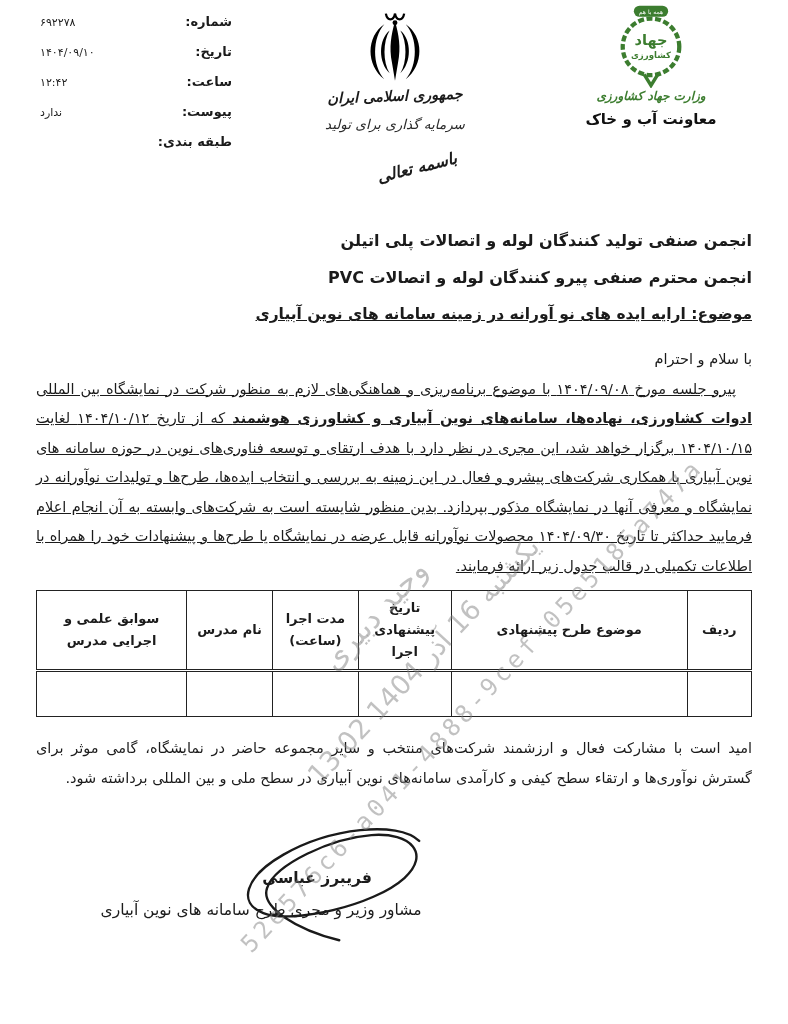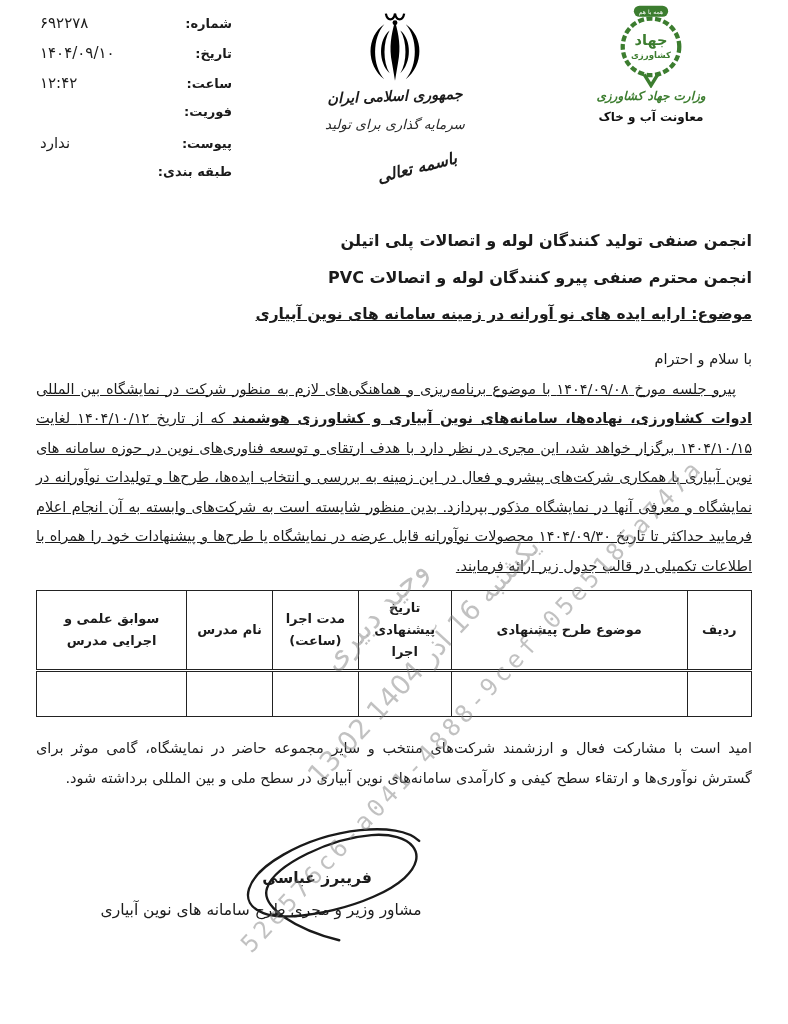--- a/index.html
+++ b/index.html
@@ -12,35 +12,35 @@
     direction: rtl;
   }
   .page { position: relative; width: 788px; height: 1024px; background: #fff; }
 
   
   .letter-head { position: relative; height: 212px; }
 
   .meta { position: absolute; left: 36px; top: 14px; width: 196px; direction: rtl; }
   .meta-row { display: flex; justify-content: space-between; align-items: baseline; height: 30px; }
   .meta-label { font-weight: bold; font-size: 13px; white-space: nowrap; }
-  .meta-value { font-size: 15px; white-space: nowrap; padding-left: 4px; text-align: center; }
+  .meta-value { font-size: 11px; white-space: nowrap; padding-left: 4px; text-align: center; }
 
   .center-head { position: absolute; left: 250px; top: 0; width: 290px; height: 212px; }
   .emblem { position: absolute; left: 104px; top: 6px; }
   .country { position: absolute; left: 0; top: 88px; width: 290px; text-align: center;
              font-size: 14.5px; font-style: italic; font-weight: bold; transform: rotate(-2deg); }
   .slogan  { position: absolute; left: 0; top: 116px; width: 290px; text-align: center;
              font-size: 13.5px; font-style: italic; letter-spacing: 1px; color: #2a2a2a; }
   .bismillah { position: absolute; left: 112px; top: 158px; width: 110px; text-align: center;
              font-size: 16px; font-style: italic; font-weight: bold; transform: rotate(-14deg); }
 
   .org-head { position: absolute; right: 52px; top: 4px; width: 170px; text-align: center; }
   .org-logo { display: block; margin: 0 auto; }
   .ministry { margin-top: 1px; font-size: 12px; font-weight: bold; font-style: italic; color: #3c7d2f; }
-  .deputy   { margin-top: 7px; font-size: 12px; font-weight: bold; color: #111; letter-spacing: 0.5px; }
+  .deputy   { margin-top: 7px; font-size: 15px; font-weight: bold; color: #111; letter-spacing: 0.5px; }
 
   
   .recipients { margin: 10px 36px 0; text-align: right; }
   .recipient { font-weight: bold; font-size: 16px; line-height: 37px; }
   .subject   { font-weight: bold; font-size: 15.5px; line-height: 37px; text-decoration: underline; }
 
   
   .letter-body { margin: 12px 36px 0; font-size: 14.5px; line-height: 29.5px; text-align: justify; }
   .salutation { text-align: right; }
   .para { text-indent: 16px; text-decoration: underline; }
@@ -85,24 +85,20 @@
         <span class="meta-label">شماره:</span>
         <span class="meta-value">۶۹۲۲۷۸</span>
       </div>
       <div class="meta-row">
         <span class="meta-label">تاریخ:</span>
         <span class="meta-value">۱۴۰۴/۰۹/۱۰</span>
       </div>
       <div class="meta-row">
         <span class="meta-label">ساعت:</span>
         <span class="meta-value">۱۲:۴۲</span>
-      </div>
-      <div class="meta-row">
-        <span class="meta-label">فوریت:</span>
-        <span class="meta-value"></span>
       </div>
       <div class="meta-row">
         <span class="meta-label">پیوست:</span>
         <span class="meta-value">ندارد</span>
       </div>
       <div class="meta-row">
         <span class="meta-label">طبقه بندی:</span>
         <span class="meta-value"></span>
       </div>
     </div>

